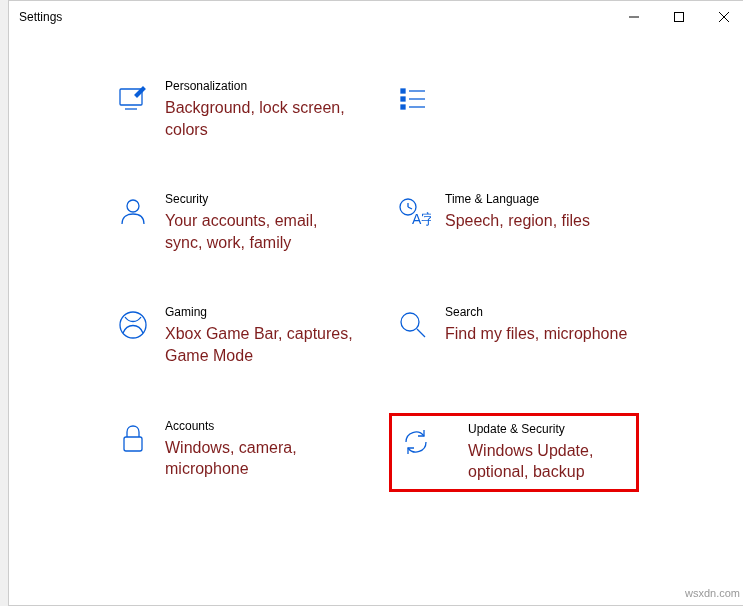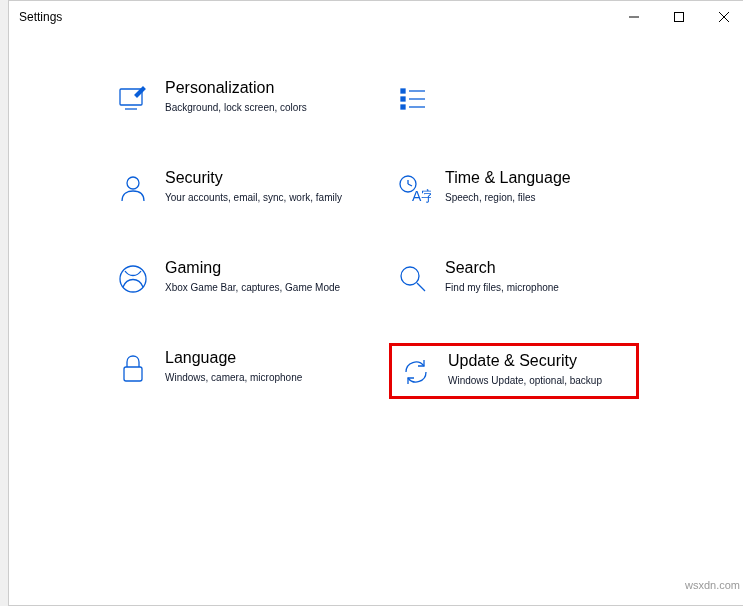--- a/index.html
+++ b/index.html
@@ -6,28 +6,28 @@
     body { font-family: "Segoe UI", Tahoma, sans-serif; background: #f0f0f0; width: 743px; height: 606px; overflow: hidden; }
     .window { background: #fff; width: 743px; height: 606px; position: relative; border: 1px solid #ccc; margin-left: 8px; }
     .titlebar { display: flex; align-items: center; height: 32px; padding: 0 4px 0 10px; }
     .title { font-size: 12px; color: #000; flex: 1; }
     .winbtns { display: flex; }
     .winbtn { width: 45px; height: 30px; display: flex; align-items: center; justify-content: center; cursor: pointer; }
     .winbtn svg { stroke: #000; stroke-width: 1; fill: none; }
     .content { padding: 40px 80px 20px 100px; height: calc(100% - 32px); overflow-y: auto; }
     .grid { display: flex; flex-wrap: wrap; gap: 40px 30px; }
     .tile { display: flex; align-items: flex-start; width: 250px; cursor: pointer; padding: 6px; }
-    .tile.highlighted { border: 3px solid #e60000; }
+    .tile.highlighted { border: 3px solid #e60000; gap: 20px; }
     .tile-icon { width: 36px; height: 36px; flex-shrink: 0; margin-right: 14px; margin-top: 2px; }
     .tile-icon svg { width: 36px; height: 36px; stroke: #0a5fd9; fill: none; stroke-width: 1.3; }
     .tile-text { flex: 1; }
-    .tile-title { font-size: 16px; color: #000; margin-bottom: 4px; font-weight: 400; }
-    .tile-desc { font-size: 10px; color: #0f172a; line-height: 1.35; }
+    .tile-title { font-size: 12px; color: #000; margin-bottom: 4px; font-weight: 400; }
+    .tile-desc { font-size: 16px; color: #7f1d1d; line-height: 1.35; }
     .scrollbar { position: absolute; right: 0; top: 60px; width: 6px; height: 480px; background: #ddd; }
-    .watermark { position: absolute; right: 10px; bottom: 14px; font-size: 11px; color: #999; }
+    .watermark { position: absolute; right: 10px; bottom: 6px; font-size: 11px; color: #999; }
   </style>
 </head>
 <body>
 
 <div class="window">
   <div class="titlebar">
     <div class="title">Settings</div>
     <div class="winbtns">
       <div class="winbtn">
           <svg width="10" height="10">
@@ -135,21 +135,21 @@
       </div>
 
       <div class="tile">
         <div class="tile-icon">
           <svg viewBox="0 0 36 36">
               <rect x="9" y="16" width="18" height="14" rx="2"></rect>
               <path d="M12 16 V11 C12 7 15 5 18 5 C21 5 24 7 24 11 V16"></path>
             </svg>
         </div>
         <div class="tile-text">
-          <div class="tile-title">Language</div>
+          <div class="tile-title">Accounts</div>
           <div class="tile-desc">Windows, camera, microphone</div>
         </div>
       </div>
 
       <div class="tile highlighted">
         <div class="tile-icon">
           <svg viewBox="0 0 36 36">
               <path d="M8 18 A10 10 0 0 1 26 12"></path>
               <polyline points="26 6 26 12 20 12"></polyline>
               <path d="M28 18 A10 10 0 0 1 10 24"></path>

